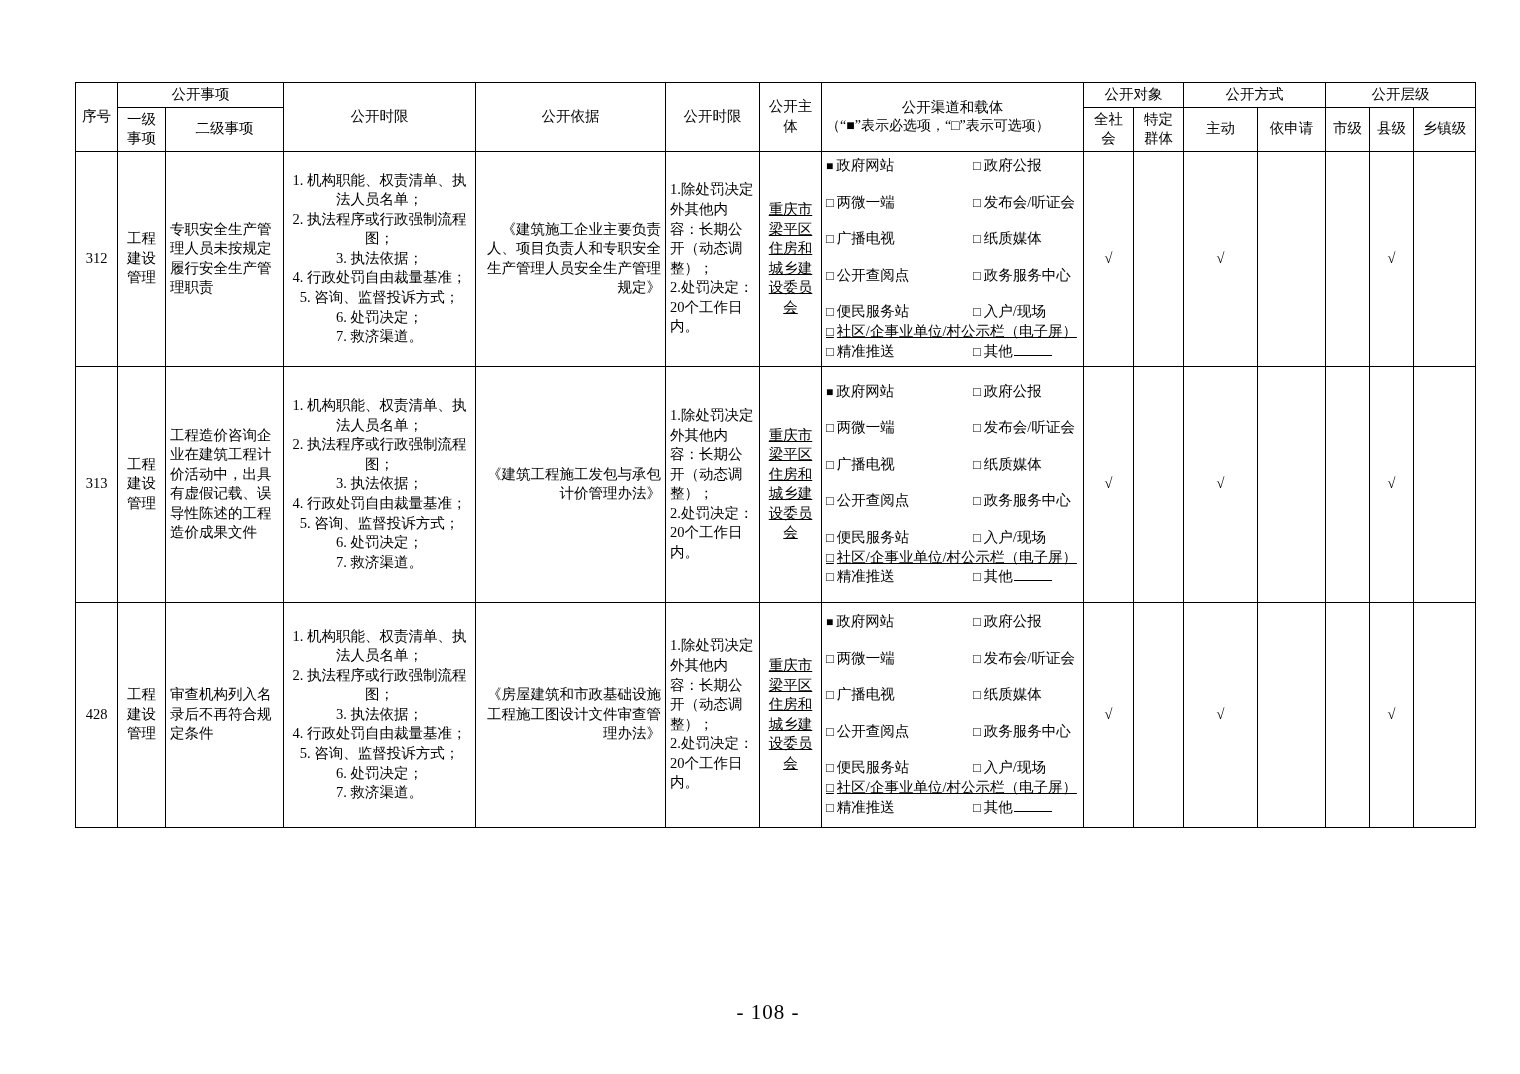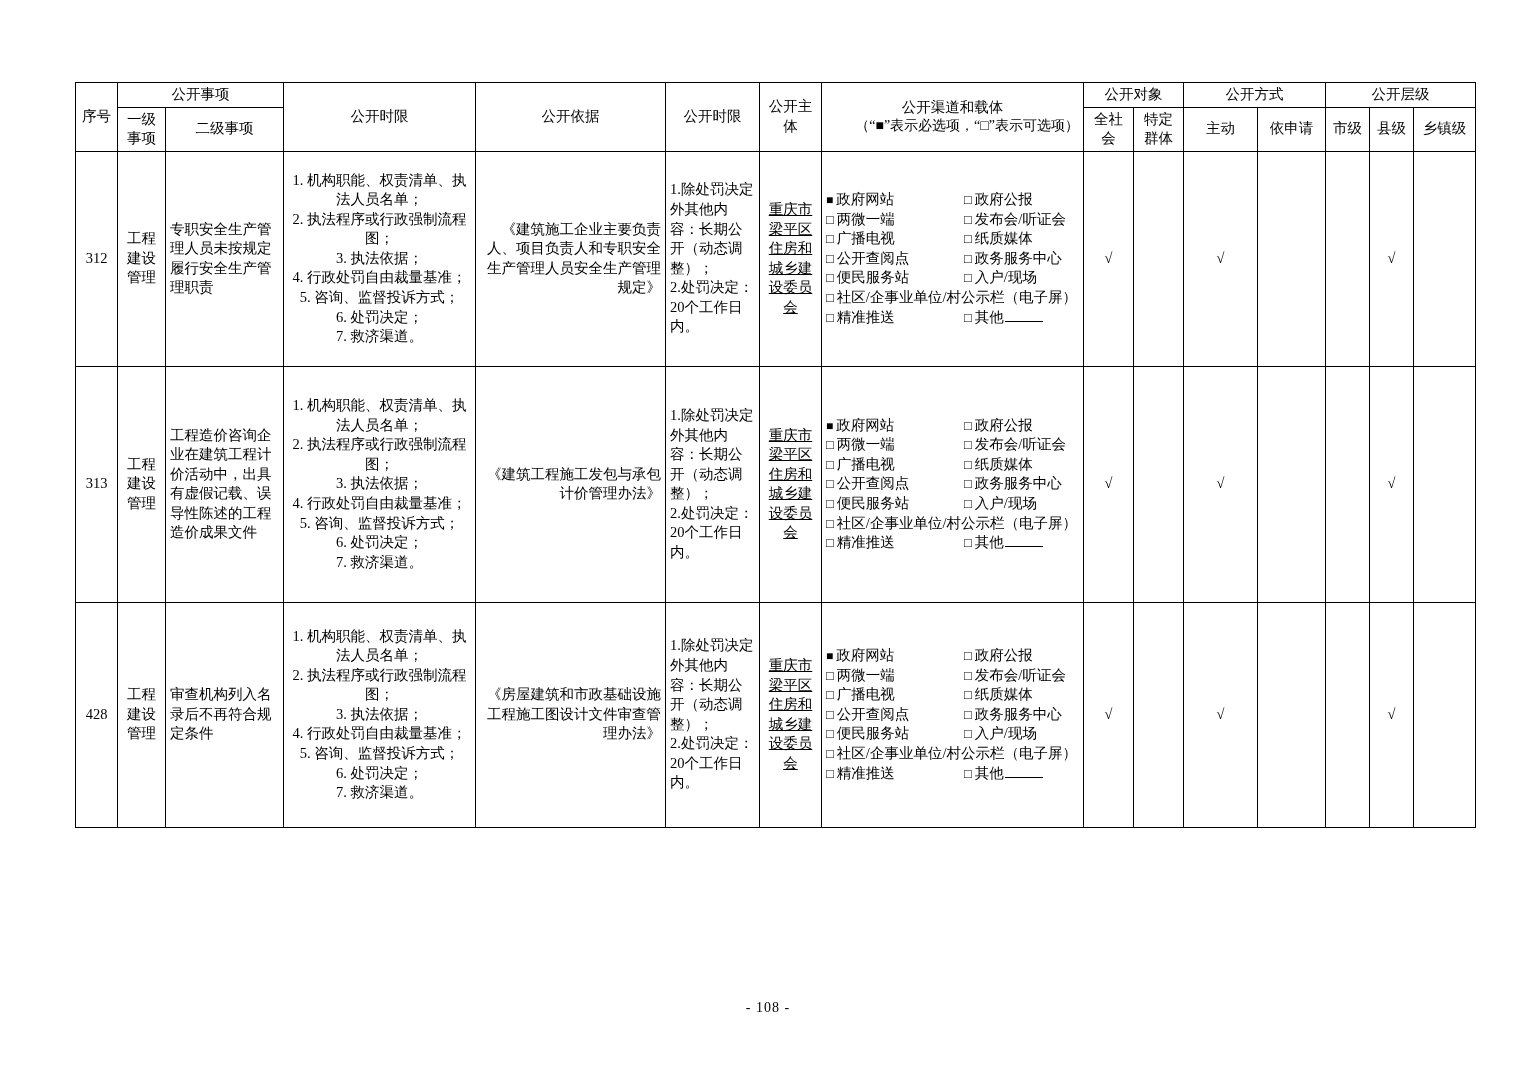--- a/index.html
+++ b/index.html
@@ -96,23 +96,25 @@
     text-align: left;
     font-size: 14.5px;
     line-height: 1.5;
     padding: 6px 6px;
   }
   .chan-grid {
     display: grid;
     grid-template-columns: 130px 1fr;
     column-gap: 8px;
     row-gap: 0px;
+    gap: 17px;
   }
   .chan-wide {
     margin-top: 0px;
+    text-decoration: underline;
   }
   .box-filled::before {
     content: "■";
     margin-right: 3px;
     font-size: 12px;
   }
   .box-empty::before {
     content: "□";
     margin-right: 3px;
     font-size: 13px;
@@ -128,21 +130,21 @@
     text-align: center;
     font-size: 16px;
     vertical-align: middle;
   }
   .page-num {
     position: absolute;
     left: 16px;
     right: 0;
     top: 1000px;
     text-align: center;
-    font-size: 14px;
+    font-size: 21px;
     letter-spacing: 1px;
   }
 </style>
 </head>
 <body>
 
 <div class="page">
 
   <table class="doc">
     <colgroup>
@@ -166,21 +168,21 @@
     <thead>
       <tr>
         <th rowspan="2" class="h-center vert-narrow">序号</th>
         <th colspan="2" class="h-center">公开事项</th>
         <th rowspan="2" class="h-center">公开时限</th>
         <th rowspan="2" class="h-center">公开依据</th>
         <th rowspan="2" class="h-center vert-narrow">公开时限</th>
         <th rowspan="2" class="h-center vert-narrow">公开主体</th>
         <th rowspan="2" class="h-center">
           <div>公开渠道和载体</div>
-          <div class="h-small" style="text-align:right">（“■”表示必选项，“□”表示可选项）</div>
+          <div class="h-small" style="text-align:left">（“■”表示必选项，“□”表示可选项）</div>
         </th>
         <th colspan="2" class="h-center">公开对象</th>
         <th colspan="2" class="h-center">公开方式</th>
         <th colspan="3" class="h-center">公开层级</th>
       </tr>
       <tr>
         <th class="h-center vert-narrow">一级事项</th>
         <th class="h-center">二级事项</th>
         <th class="h-center vert-narrow">全社会</th>
         <th class="h-center vert-narrow">特定群体</th>

